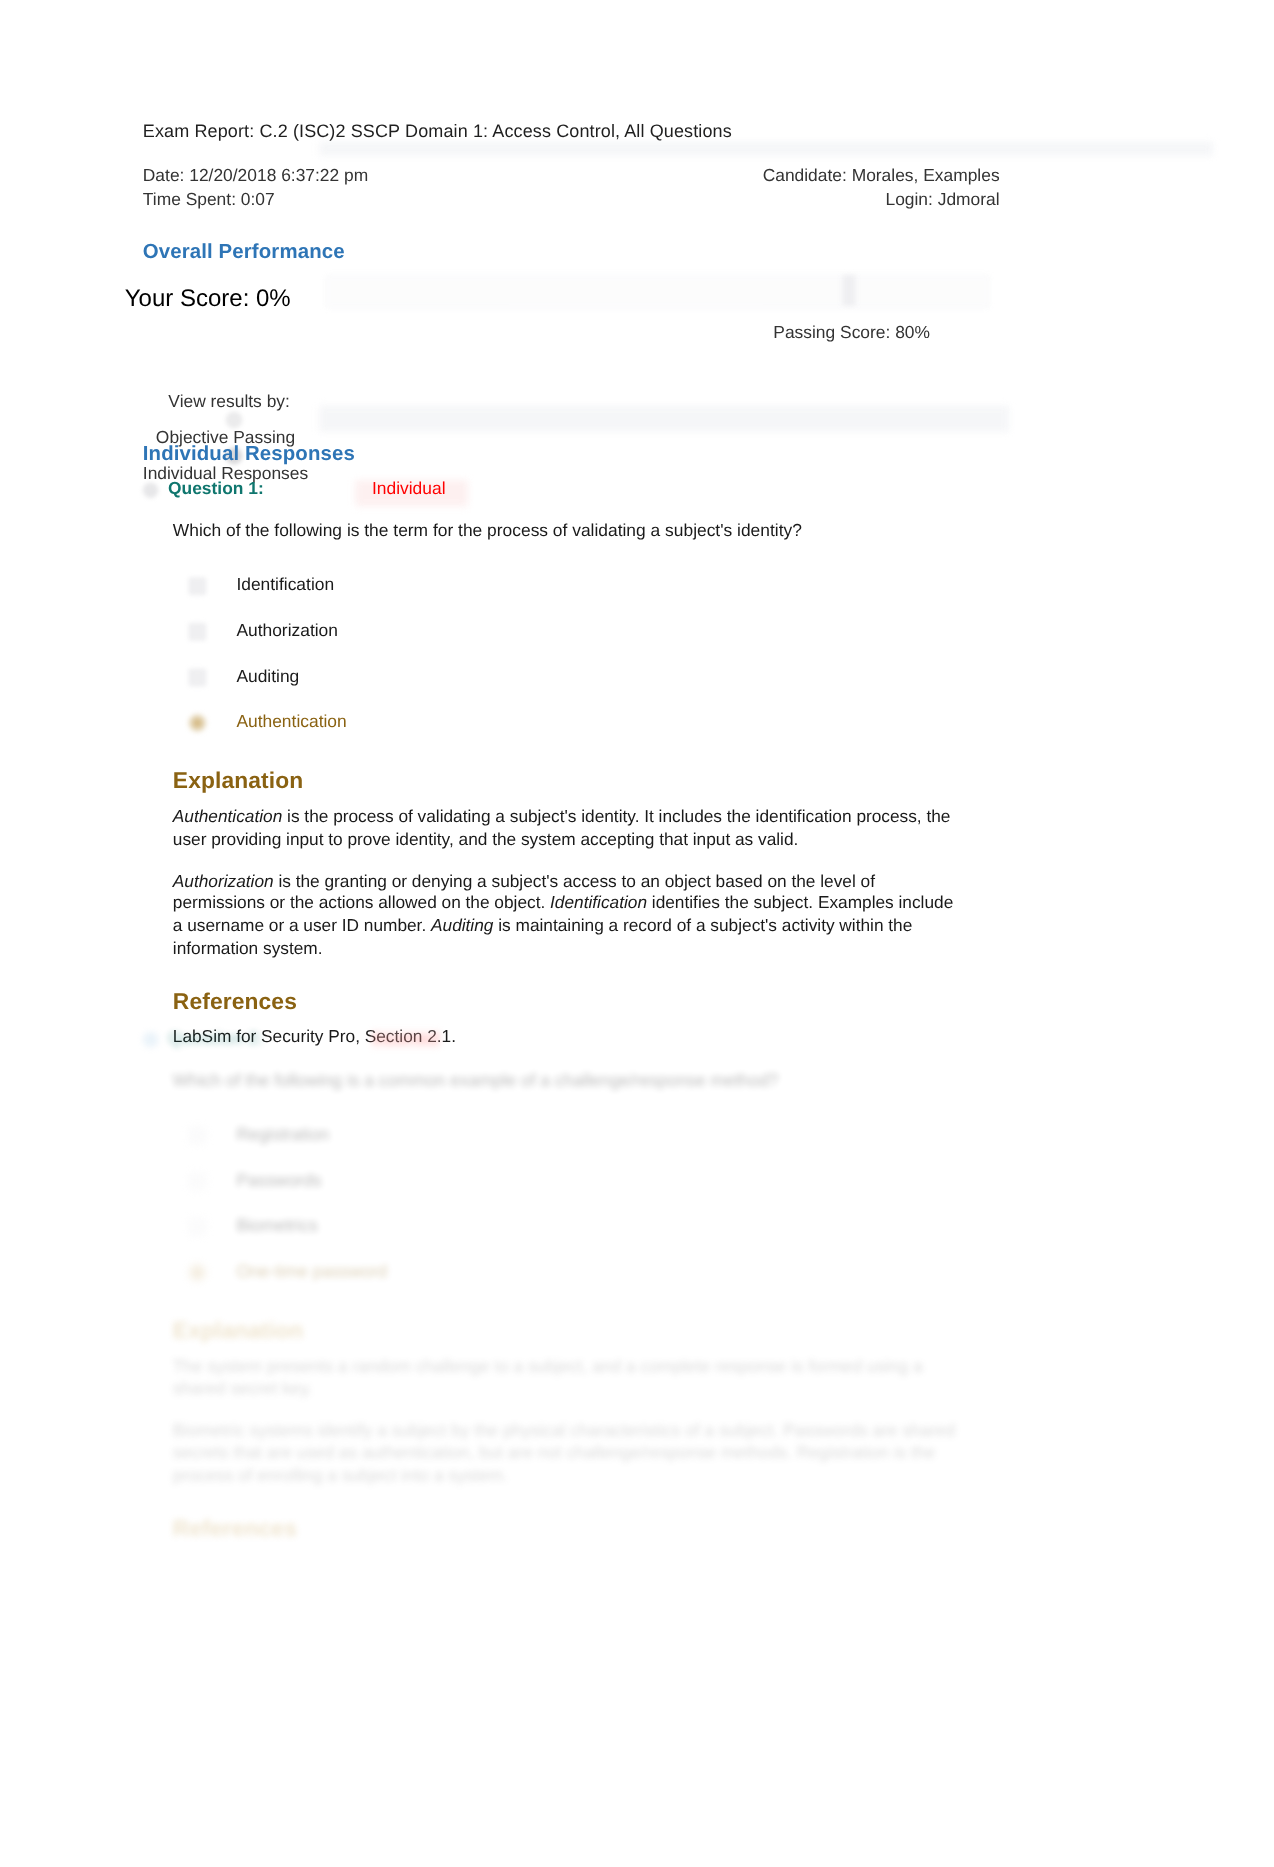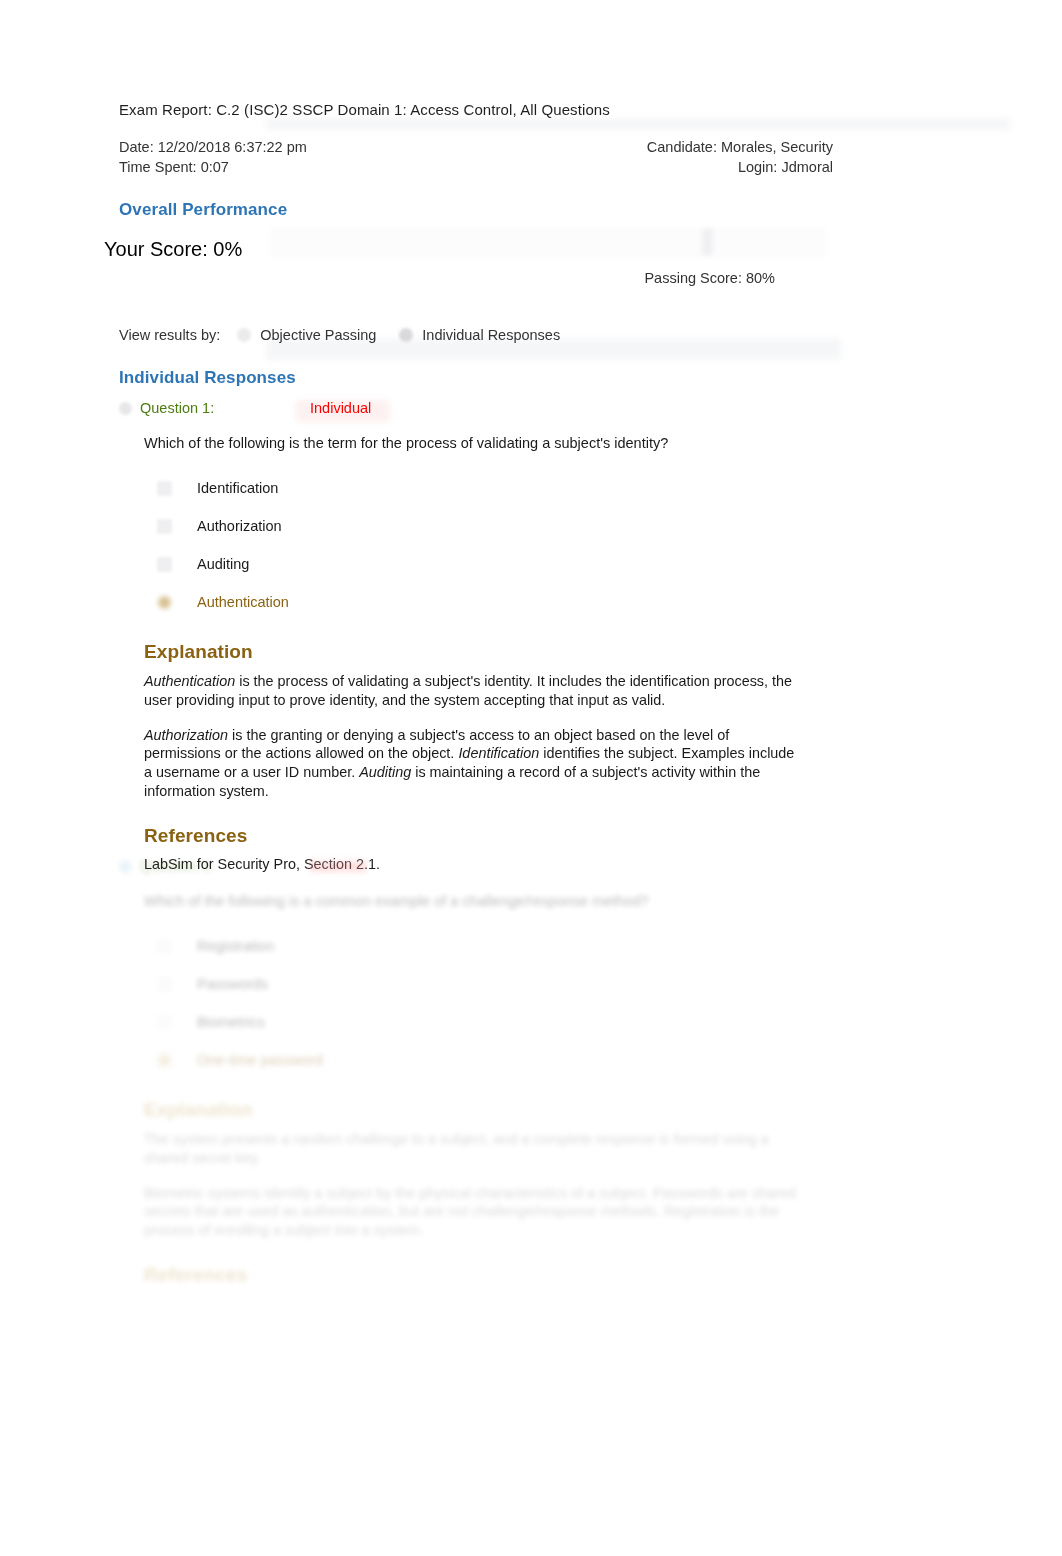--- a/index.html
+++ b/index.html
@@ -108,20 +108,21 @@
   }
 
   
   .view-row {
     position: absolute;
     left: 103px; top: 327px;
     display: flex;
     align-items: center;
     font-size: 14.5px;
     color: #333;
+    flex-direction: column;
   }
   .view-label { margin-right: 17px; }
   .radio {
     width: 14px; height: 14px;
     border-radius: 50%;
     background: #ebebec;
     filter: blur(1.6px);
     margin-right: 9px;
     flex: 0 0 auto;
   }
@@ -140,22 +141,22 @@
   }
   .q-bullet {
     width: 13px; height: 13px;
     border-radius: 50%;
     background: #e7e7e9;
     filter: blur(1.6px);
     margin-right: 8px;
     flex: 0 0 auto;
   }
   .q-label {
-    font-weight: normal;
-    color: #4d7c0f;
+    font-weight: bold;
+    color: #0f766e;
     width: 170px;
   }
   .q-status {
     color: #ff0000;
     font-weight: normal;
   }
 
   .q-text {
     margin-top: 17px;
     margin-left: 25px;
@@ -245,21 +246,21 @@
 
   <div class="smudge" style="left:250px; top:118px; width:745px; height:12px;"></div>
   <div class="smudge" style="left:250px; top:338px; width:575px; height:22px;"></div>
   <div class="smudge" style="left:280px; top:400px; width:94px; height:22px; background:#fdeeee;"></div>
 
   <div class="report-title">Exam Report: C.2 (ISC)2 SSCP Domain 1: Access Control, All Questions</div>
 
   <div class="meta-row">
     <div class="meta-line">
       <span>Date: 12/20/2018 6:37:22 pm</span>
-      <span>Candidate: Morales, Security</span>
+      <span>Candidate: Morales, Examples</span>
     </div>
     <div class="meta-line">
       <span>Time Spent: 0:07</span>
       <span>Login: Jdmoral</span>
     </div>
   </div>
 
   <div class="h-blue" id="overall-heading">Overall Performance</div>
 
   <div class="progress-track"></div>

